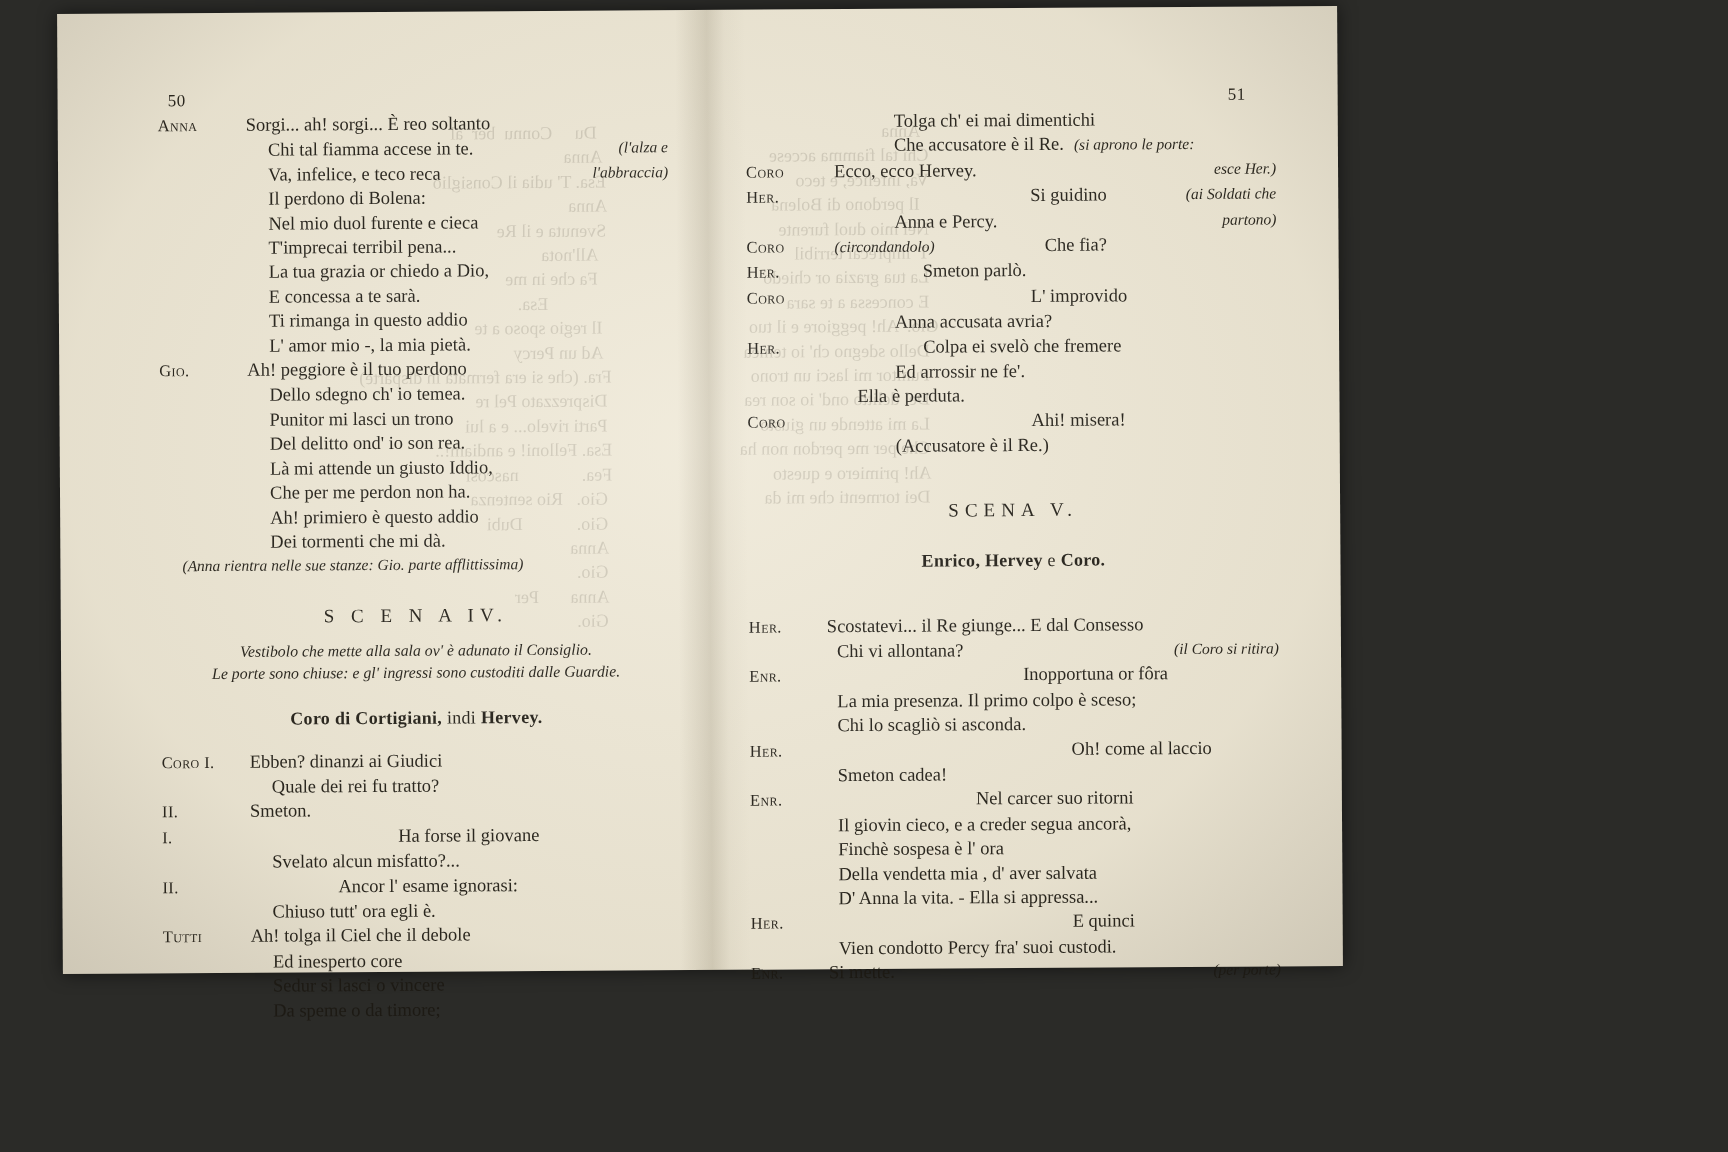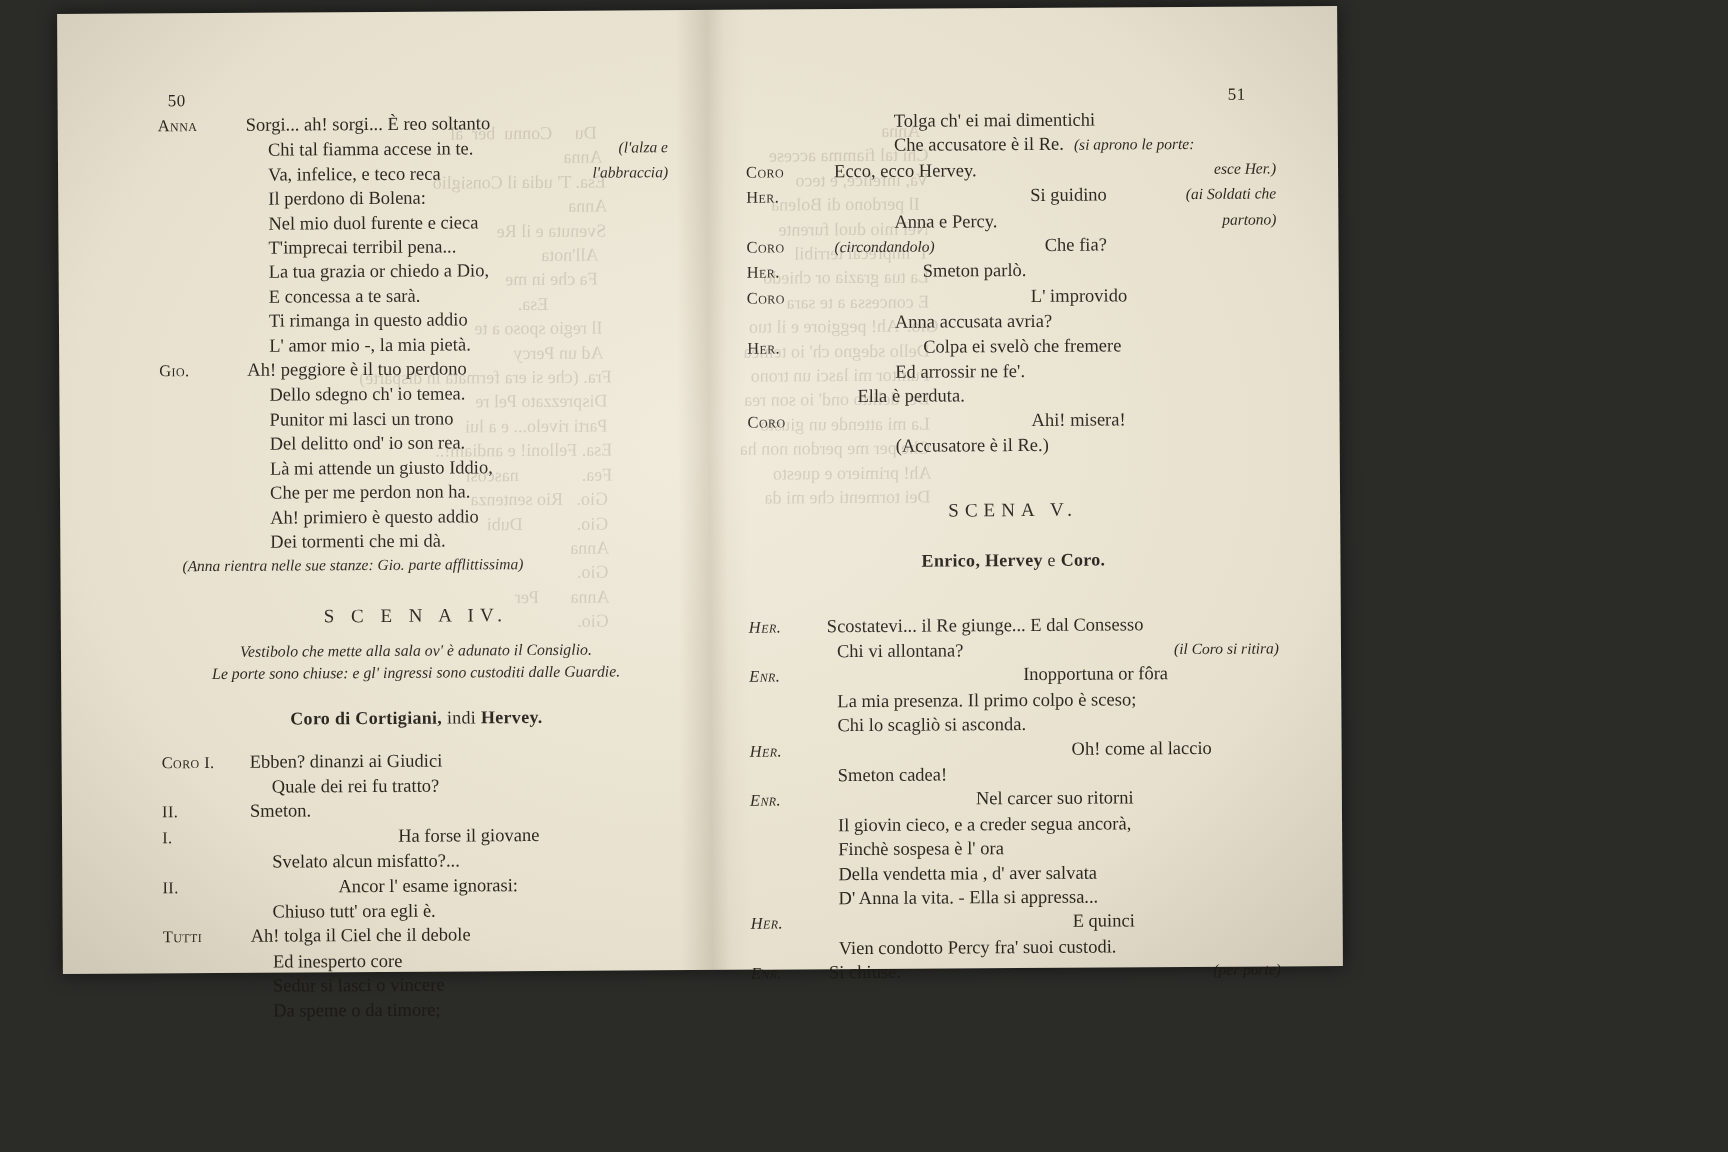--- a/index.html
+++ b/index.html
@@ -55,21 +55,21 @@
 
   .ln{position:relative;white-space:nowrap;}
   .sp{
     display:inline-block;
     width:88px;
     font-variant:small-caps;
     font-size:16.5px;
     letter-spacing:.4px;
     vertical-align:baseline;
   }
-  .sp.w2{width:78px;font-style:italic;}
+  .sp.w2{width:78px;}
   .ind1{display:inline-block;width:88px;}
   .ind2{display:inline-block;width:110px;}
   .ind3{display:inline-block;width:148px;}
   .ind4{display:inline-block;width:196px;}
   .ind5{display:inline-block;width:244px;}
 
   .stage{
     font-style:italic;
     font-size:15.5px;
   }
@@ -258,18 +258,18 @@
       <div class="ln"><span class="ind1"></span><span>Chi lo scagliò si asconda.</span></div>
       <div class="ln"><span class="sp w2">Her.</span><span class="ind5"></span><span>Oh! come al laccio</span></div>
       <div class="ln"><span class="ind1"></span><span>Smeton cadea!</span></div>
       <div class="ln"><span class="sp w2">Enr.</span><span class="ind3"></span><span>Nel carcer suo ritorni</span></div>
       <div class="ln"><span class="ind1"></span><span>Il giovin cieco, e a creder segua ancorà,</span></div>
       <div class="ln"><span class="ind1"></span><span>Finchè sospesa è l' ora</span></div>
       <div class="ln"><span class="ind1"></span><span>Della vendetta mia , d' aver salvata</span></div>
       <div class="ln"><span class="ind1"></span><span>D' Anna la vita. - Ella si appressa...</span></div>
       <div class="ln"><span class="sp w2">Her.</span><span class="ind5"></span><span>E quinci</span></div>
       <div class="ln"><span class="ind1"></span><span>Vien condotto Percy fra' suoi custodi.</span></div>
-      <div class="ln"><span class="sp w2">Enr.</span><span>Si chiuse.</span><span class="stage-r">(per porte)</span></div>
+      <div class="ln"><span class="sp w2">Enr.</span><span>Si mette.</span><span class="stage-r">(per porte)</span></div>
 
     </div>
   </div>
 
 </div>
 
 </body></html>

